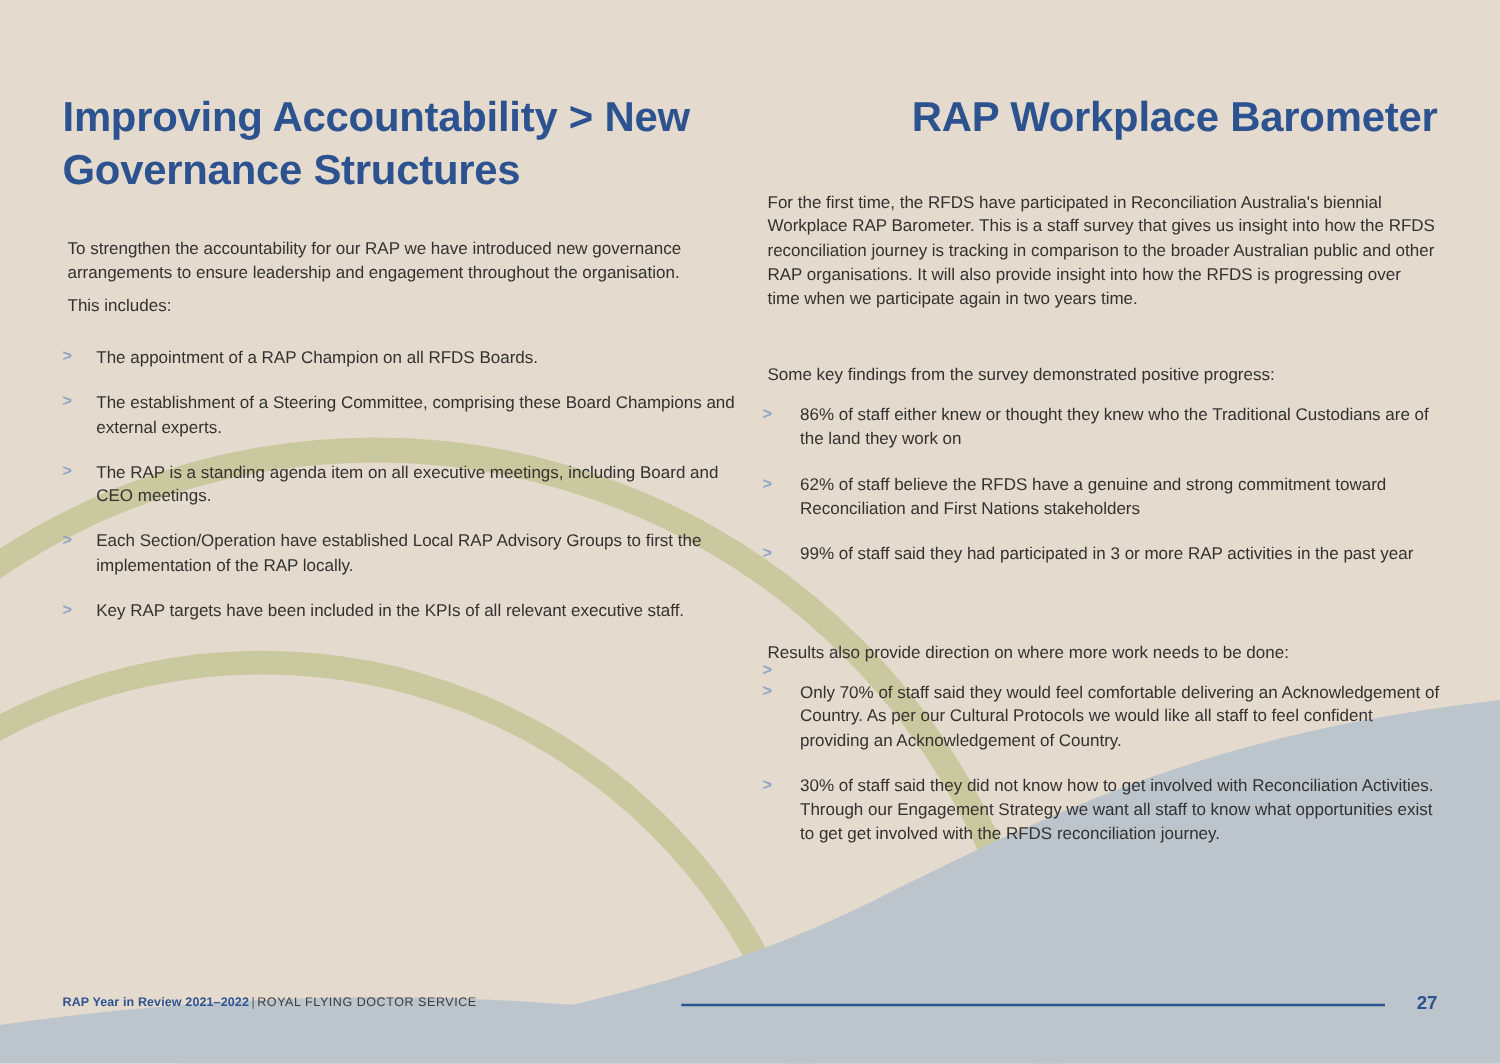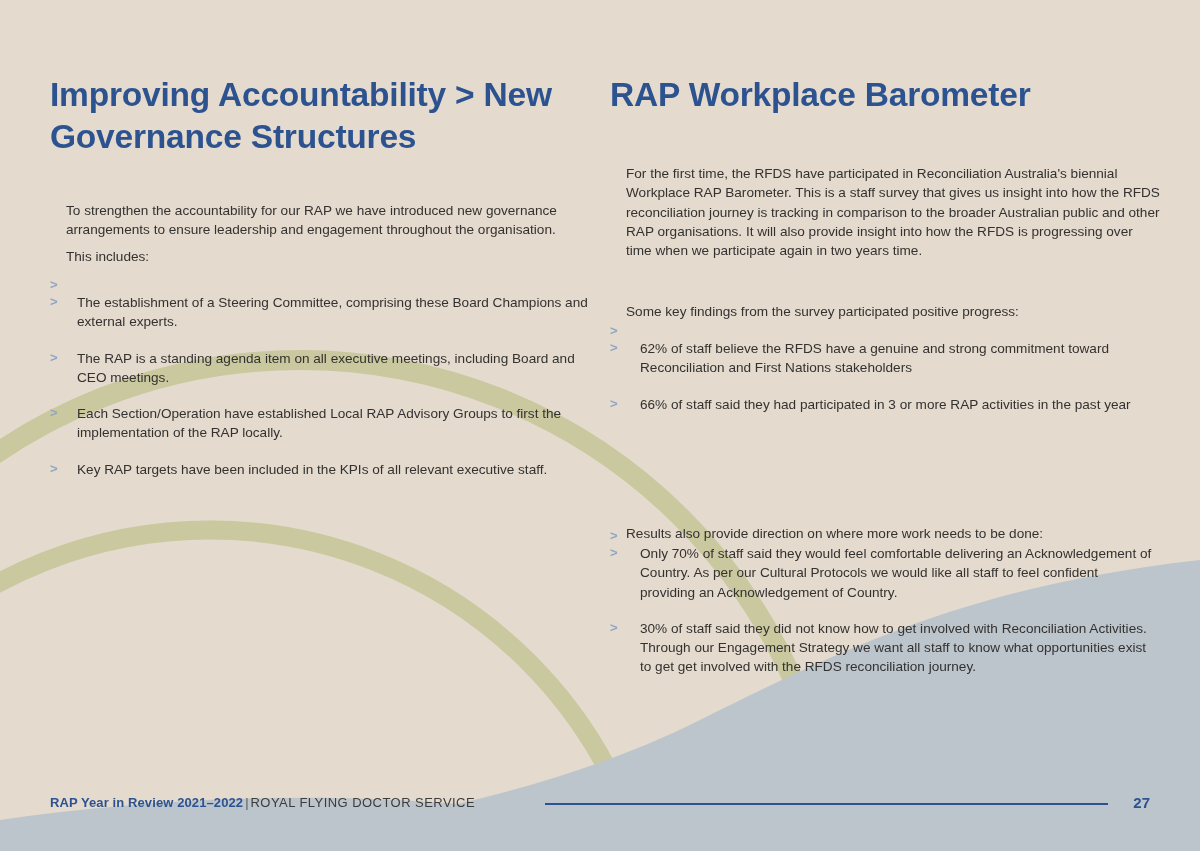--- a/index.html
+++ b/index.html
@@ -40,28 +40,28 @@
   
   .page-heading {
     color: #2c5390;
     font-size: 33.5px;
     font-weight: bold;
     line-height: 1.24;
     letter-spacing: -0.2px;
     margin: 0;
   }
   #col-left  .page-heading { position: absolute; top: 74px; left: 0; width: 540px; }
-  #col-right .page-heading { position: absolute; top: 74px; left: 0; width: 540px; }
+  #col-right .page-heading { position: absolute; top: 74px; left: 0; width: 540px; text-align: right; }
 
   
   .body-text {
     color: #333231;
     font-size: 13.6px;
     line-height: 1.42;
-    margin: 16px;
+    margin: 4px;
   }
   .lead-para { position: absolute; left: 0; width: 528px; }
 
   
   .bullet-list {
     position: absolute;
     left: 0;
     width: 545px;
     list-style: none;
     margin: 0;
@@ -92,21 +92,21 @@
     left: 50px;
     top: 793px;
     width: 1100px;
     height: 22px;
   }
   #footer-text {
     position: absolute;
     left: 0;
     top: 0;
     white-space: nowrap;
-    font-size: 13px;
+    font-size: 10px;
     line-height: 20px;
   }
   .footer-bold {
     color: #2c5390;
     font-weight: bold;
     letter-spacing: 0.1px;
   }
   .footer-sep {
     color: #5a5a58;
     font-weight: normal;
@@ -164,20 +164,21 @@
 
       <h1 class="page-heading">Improving Accountability &gt; New Governance Structures</h1>
 
       <p class="body-text lead-para" style="top:185px;">To strengthen the accountability for our RAP we have introduced new governance arrangements to ensure leadership and engagement throughout the organisation.</p>
 
       <p class="body-text lead-para" style="top:231px;">This includes:</p>
 
       <ul class="bullet-list" style="top:276px;">
         <li class="bullet-item">
           <span class="bullet-marker">&gt;</span>
+          <span>The appointment of a RAP Champion on all RFDS Boards.</span>
         </li>
         <li class="bullet-item">
           <span class="bullet-marker">&gt;</span>
           <span>The establishment of a Steering Committee, comprising these Board Champions and external experts.</span>
         </li>
         <li class="bullet-item">
           <span class="bullet-marker">&gt;</span>
           <span>The RAP is a standing agenda item on all executive meetings, including Board and CEO meetings.</span>
         </li>
         <li class="bullet-item">
@@ -190,33 +191,34 @@
         </li>
       </ul>
     </div>
 
     <div class="col" id="col-right">
 
       <h1 class="page-heading">RAP Workplace Barometer</h1>
 
       <p class="body-text lead-para" style="top:148px; width:536px;">For the first time, the RFDS have participated in Reconciliation Australia's biennial Workplace RAP Barometer. This is a staff survey that gives us insight into how the RFDS reconciliation journey is tracking in comparison to the broader Australian public and other RAP organisations. It will also provide insight into how the RFDS is progressing over time when we participate again in two years time.</p>
 
-      <p class="body-text lead-para" style="top:286px; width:536px;">Some key findings from the survey participated positive progress:</p>
+      <p class="body-text lead-para" style="top:286px; width:536px;">Some key findings from the survey demonstrated positive progress:</p>
 
       <ul class="bullet-list" style="top:322px;">
         <li class="bullet-item">
           <span class="bullet-marker">&gt;</span>
+          <span>86% of staff either knew or thought they knew who the Traditional Custodians are of the land they work on</span>
         </li>
         <li class="bullet-item">
           <span class="bullet-marker">&gt;</span>
           <span>62% of staff believe the RFDS have a genuine and strong commitment toward Reconciliation and First Nations stakeholders</span>
         </li>
         <li class="bullet-item">
           <span class="bullet-marker">&gt;</span>
-          <span>66% of staff said they had participated in 3 or more RAP activities in the past year</span>
+          <span>99% of staff said they had participated in 3 or more RAP activities in the past year</span>
         </li>
       </ul>
 
       <p class="body-text lead-para" style="top:508px; width:536px;">Results also provide direction on where more work needs to be done:</p>
 
       <ul class="bullet-list" style="top:527px;">
         <li class="bullet-item">
           <span class="bullet-marker">&gt;</span>
         </li>
         <li class="bullet-item">

